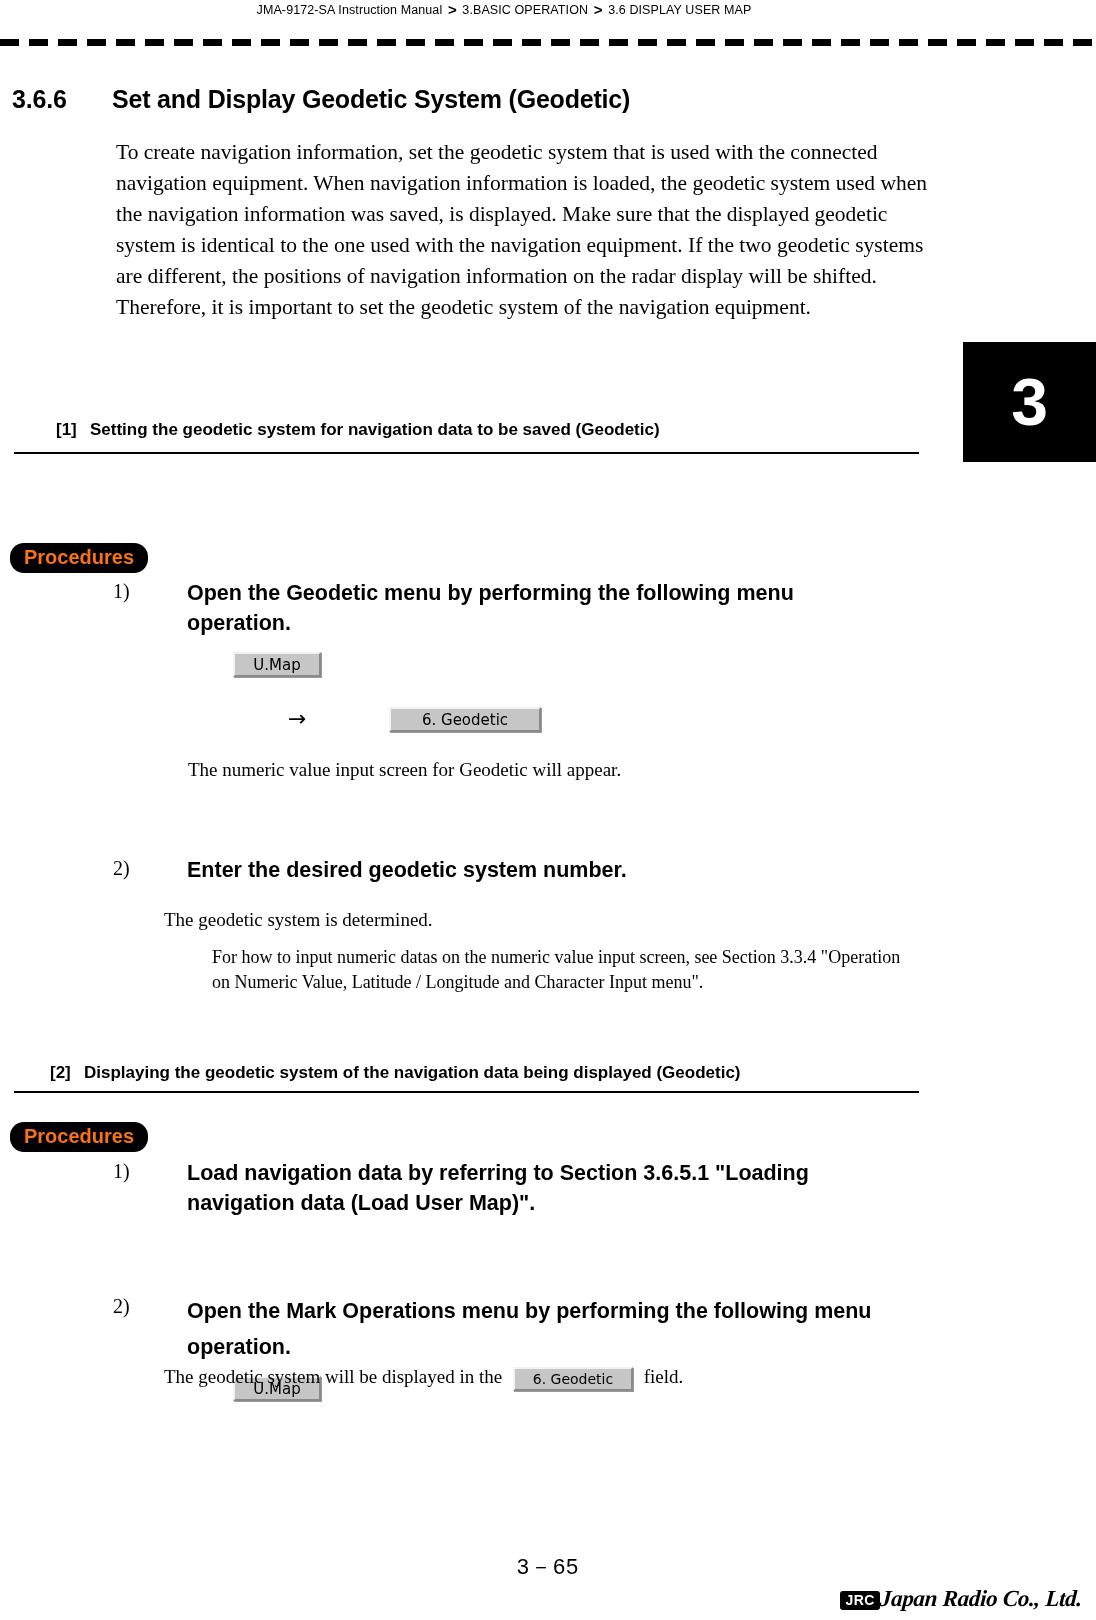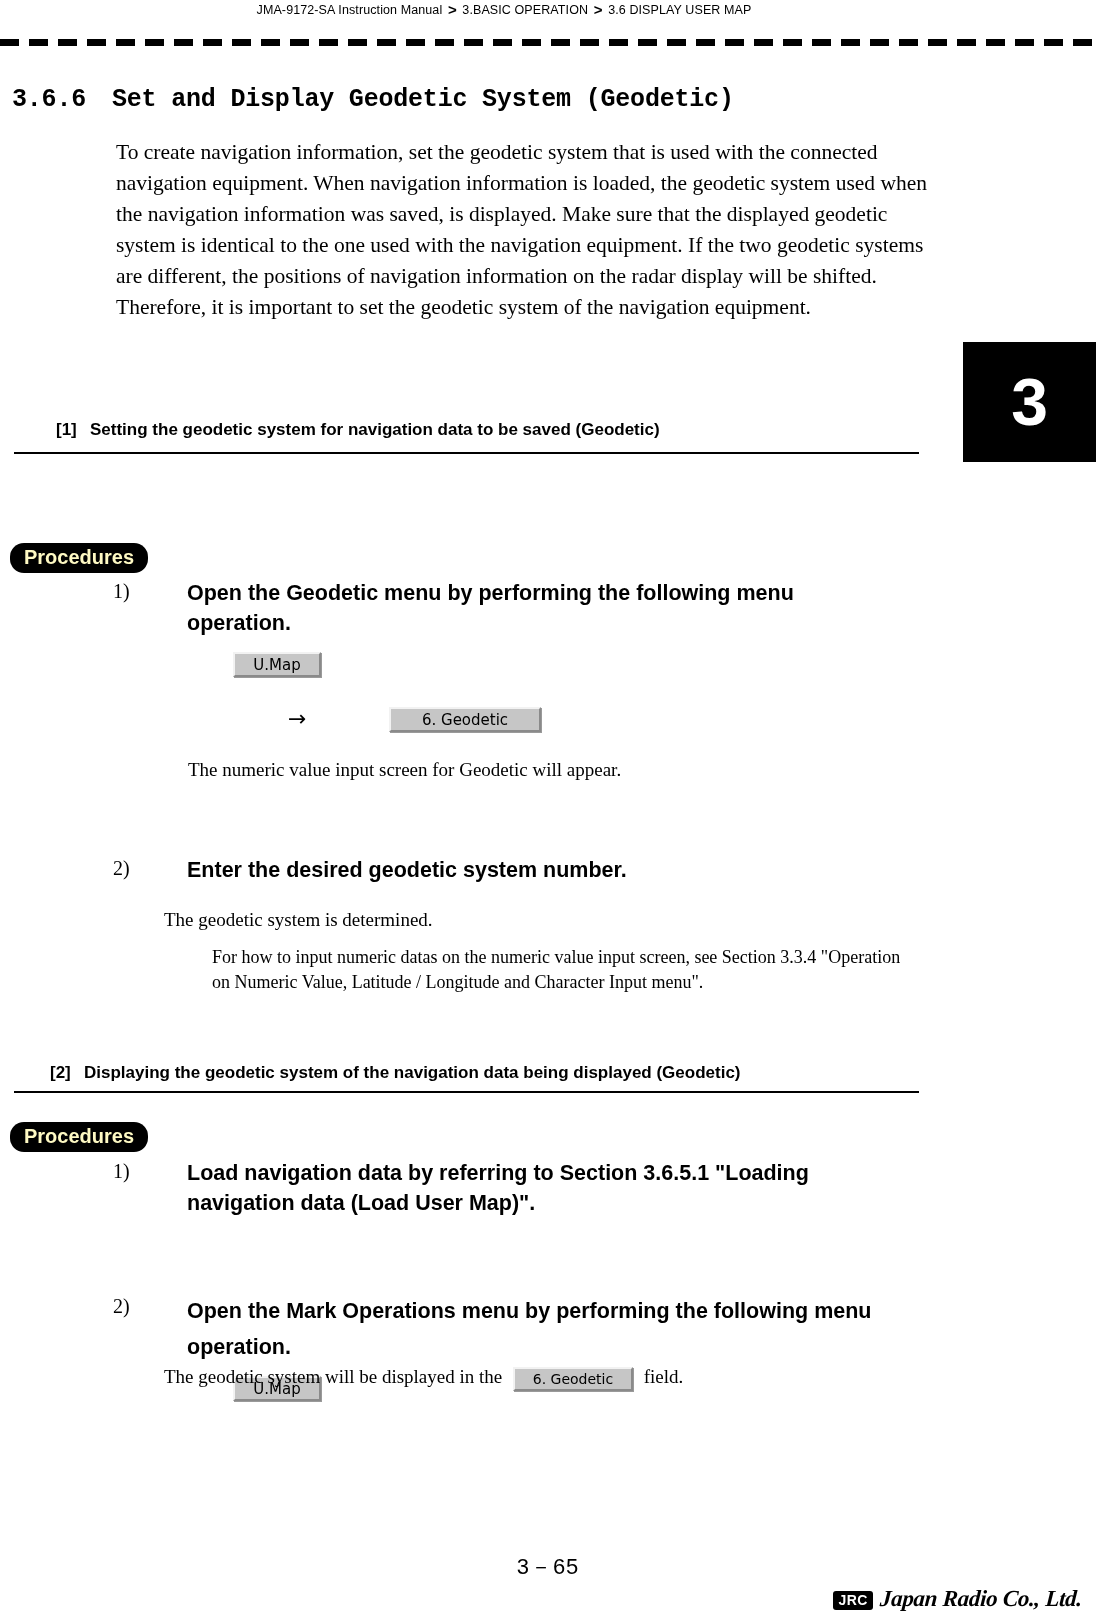--- a/index.html
+++ b/index.html
@@ -63,21 +63,21 @@
     justify-content: center;
     line-height: 1;
   }
 
   
   .sec-title {
     position: absolute;
     top: 85px;
     left: 12px;
     width: 930px;
-    font-family: Liberation Mono, monospace;
+    font-family: Liberation Sans, sans-serif;
     font-weight: bold;
     font-size: 25px;
     letter-spacing: -0.2px;
     white-space: nowrap;
   }
   .sec-title .num {
     display: inline-block;
     width: 100px;
   }
 
@@ -107,21 +107,21 @@
   .bracket-rule {
     position: absolute;
     height: 2px;
     background: #000;
   }
 
   
   .proc-badge {
     position: absolute;
     background: #000000;
-    color: #fef9c3;
+    color: #f97316;
     font-family: "Liberation Sans", sans-serif;
     font-weight: bold;
     font-size: 20px;
     border-radius: 14px;
     padding: 3px 14px 5px 14px;
     line-height: 1.1;
     white-space: nowrap;
   }
 
   
@@ -201,21 +201,20 @@
     font-family: "Liberation Sans", sans-serif;
     font-size: 22px;
     letter-spacing: 1px;
   }
   .logo {
     position: absolute;
     right: 14px;
     bottom: 10px;
     display: flex;
     align-items: flex-end;
-    gap: 7px;
   }
   .logo-mark {
     background: #000;
     color: #fff;
     font-family: "Liberation Sans", sans-serif;
     font-weight: bold;
     font-size: 14px;
     letter-spacing: 0.5px;
     padding: 2px 5px 3px 5px;
     border-radius: 3px;

